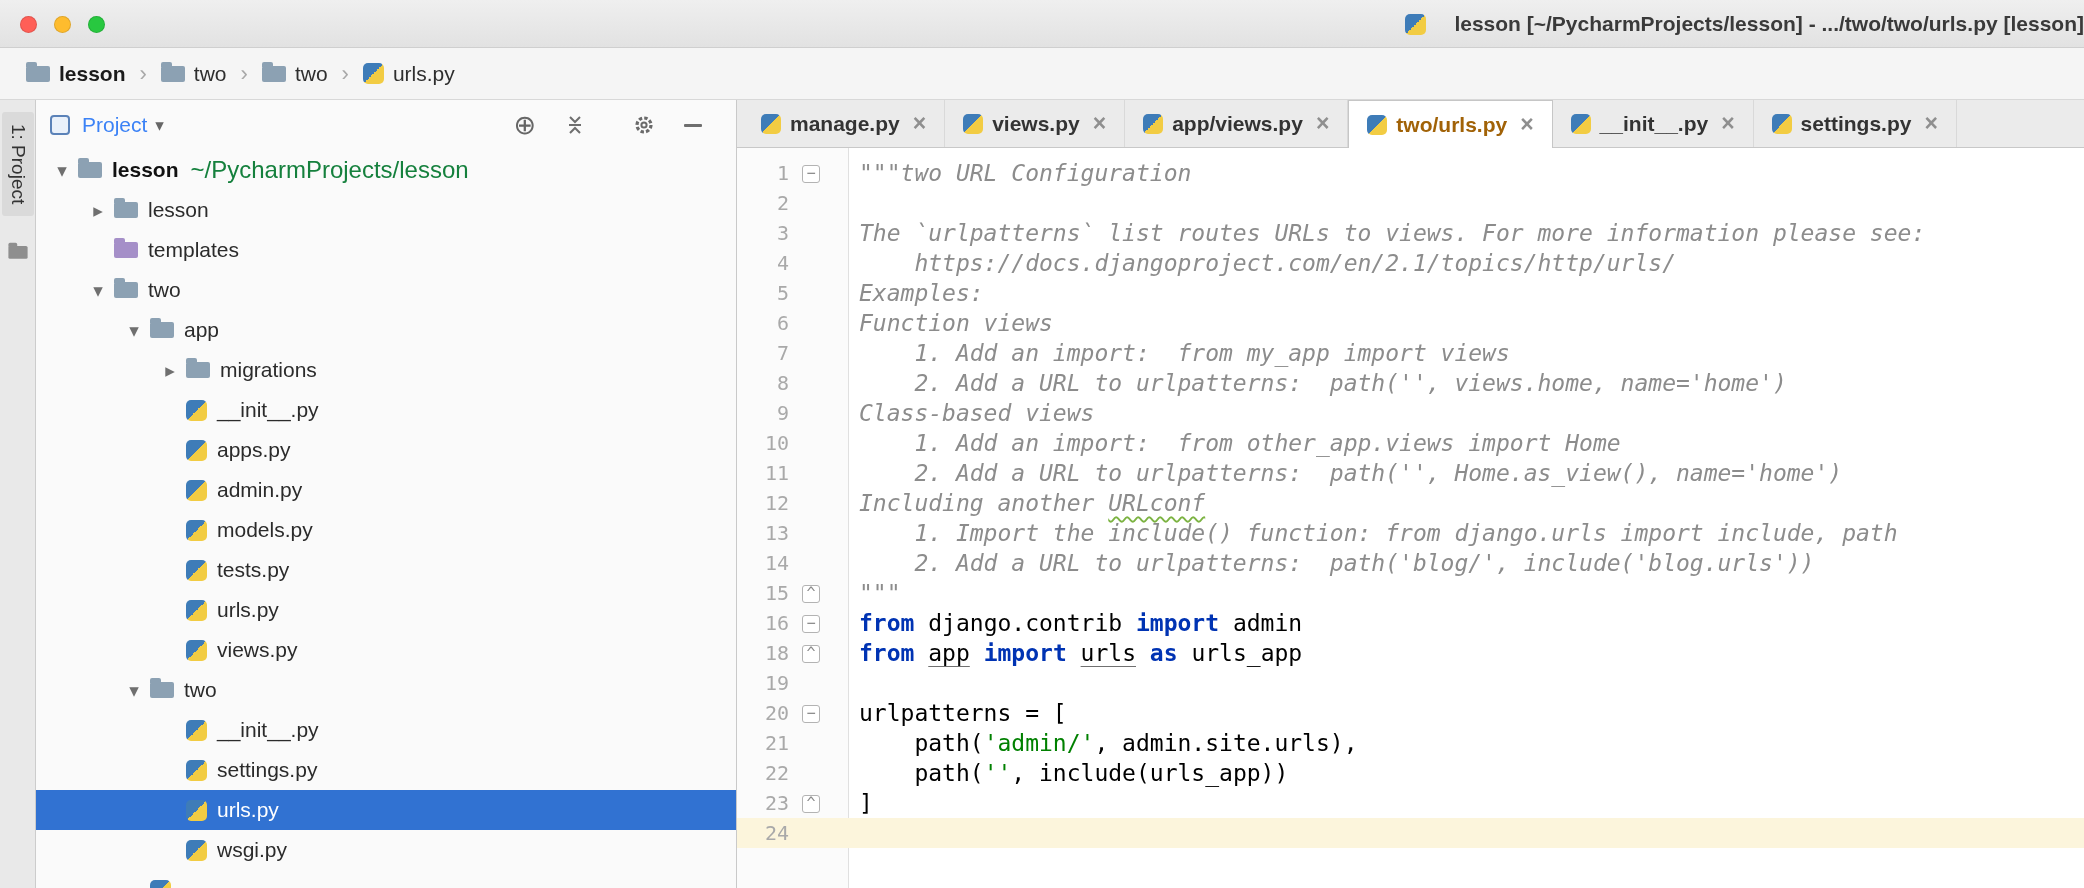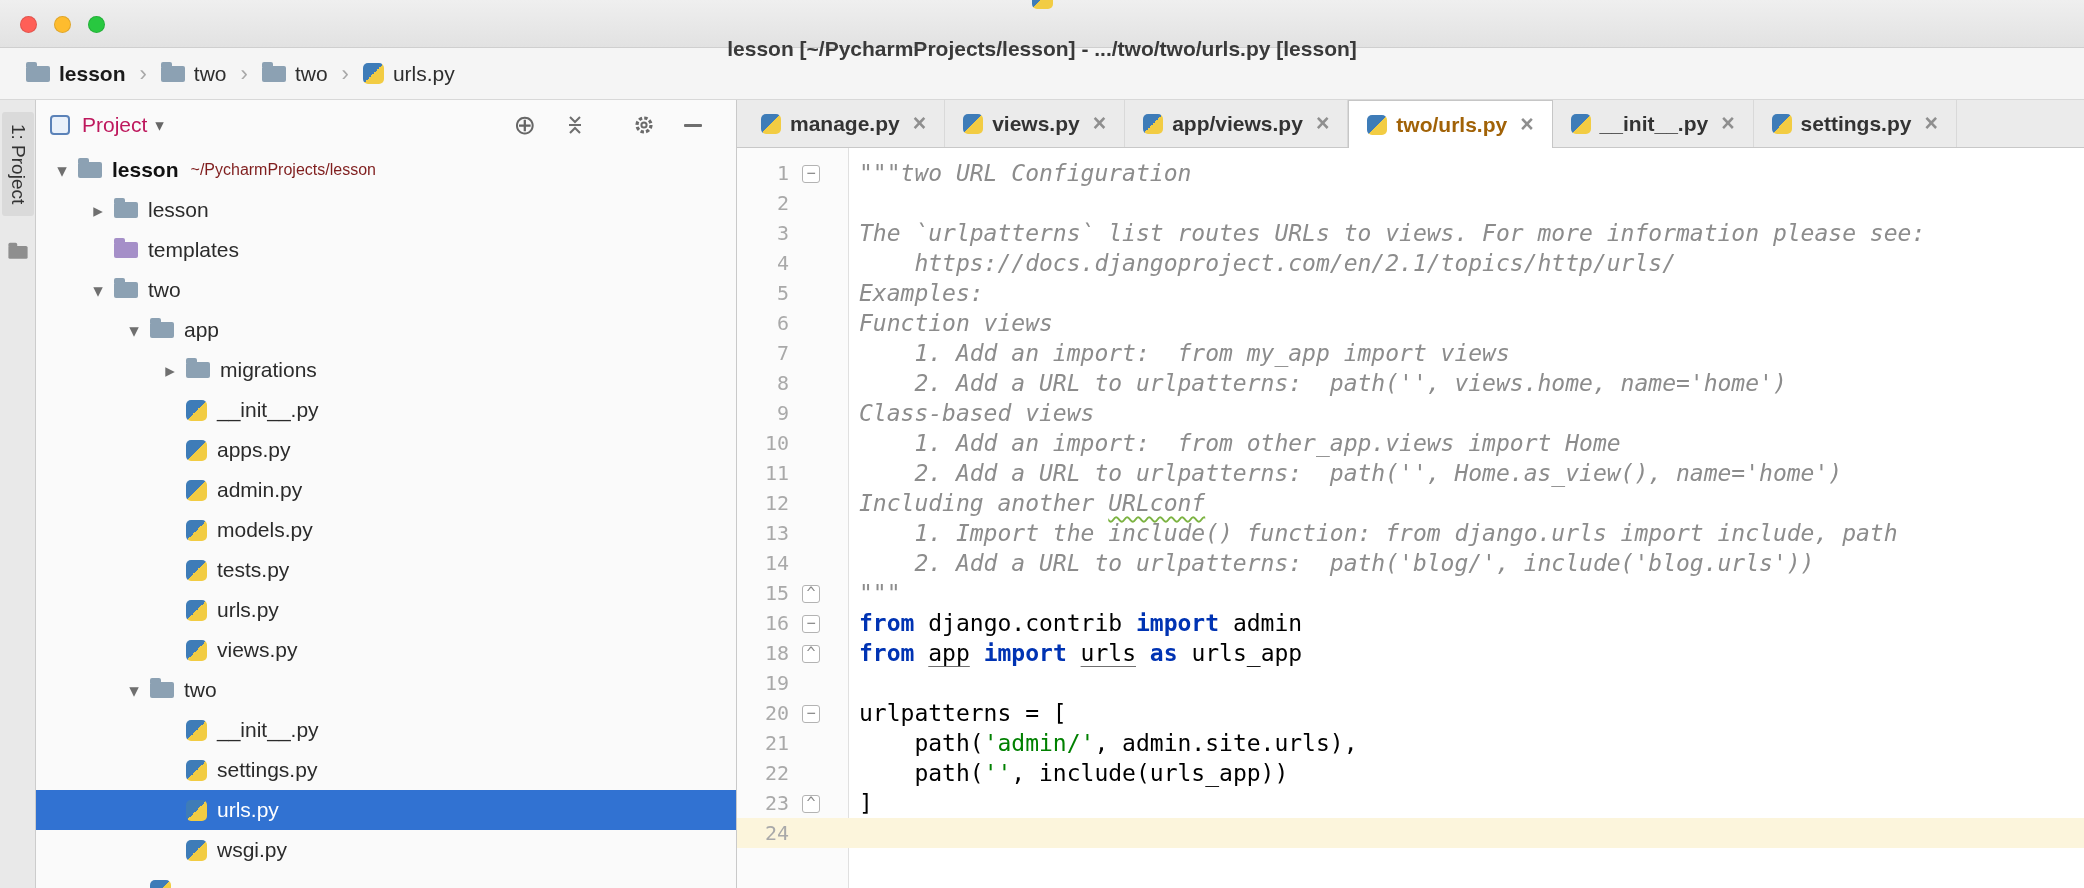--- a/index.html
+++ b/index.html
@@ -5,21 +5,21 @@
   * { box-sizing: border-box; margin: 0; padding: 0; }
   html,body { width:2084px; height:888px; overflow:hidden; }
   body { font-family:"Liberation Sans", sans-serif; background:#fff; }
   .window { position:relative; width:2084px; height:888px; background:#fff; overflow:hidden; }
 
   
   .titlebar { position:relative; height:48px; background:linear-gradient(#EFEFEF,#E2E2E2); border-bottom:1px solid #CFCFCF; }
   .traffic { position:absolute; left:20px; top:0; height:48px; display:flex; align-items:center; gap:17px; }
   .tl { width:17px; height:17px; border-radius:50%; box-shadow:inset 0 0 0 1px rgba(0,0,0,.12); }
   .tl.red { background:#FF5F57; } .tl.yellow { background:#FEBC2E; } .tl.green { background:#28C840; }
-  .title-wrap { position:absolute; left:0; right:0; top:0; height:48px; display:flex; align-items:center; justify-content:center; gap:28px;flex-direction:column; }
+  .title-wrap { position:absolute; left:0; right:0; top:0; height:48px; display:flex; align-items:center; justify-content:flex-end; gap:28px; }
   .title-text { font-size:21px; font-weight:700; color:#3A3A3A; }
 
   
   .py-icon { display:inline-block; width:21px; height:21px; border-radius:5px; flex:none;
              background:linear-gradient(135deg,#3E7CB8 0 50%,#F2CC43 50% 100%); }
   .folder-ic { position:relative; display:inline-block; width:24px; height:16px; background:#8CA1B3; border-radius:2px; flex:none; }
   .folder-ic::before { content:""; position:absolute; top:-4px; left:0; width:11px; height:5px; background:#8CA1B3; border-radius:2px 2px 0 0; }
   .folder-ic.tpl, .folder-ic.tpl::before { background:#A58FC8; }
   .folder-ic.gray, .folder-ic.gray::before { background:#8E8E8E; }
 
@@ -36,38 +36,38 @@
 
   
   .stripe { width:36px; background:#E9E9E9; border-right:1px solid #CCCCCC; display:flex; flex-direction:column; align-items:center; }
   .stripe-btn { margin-top:12px; writing-mode:vertical-rl; font-size:19px; color:#333; background:#DADADA; padding:12px 5px; border-radius:3px; }
   .stripe-icon-wrap { margin-top:28px; transform:scale(.8); }
 
   
   .project-panel { width:701px; background:#FAFAFA; border-right:1px solid #C9C9C9; display:flex; flex-direction:column; }
   .panel-header { height:50px; flex:none; display:flex; align-items:center; padding-left:14px; }
   .panel-icon { width:20px; height:20px; border:2px solid #5B82B8; background:#EAF1FA; border-radius:4px; flex:none; }
-  .panel-title { font-size:21px; color:#be185d; margin-left:12px; }
+  .panel-title { font-size:21px; color:#3b82f6; margin-left:12px; }
   .caret { color:#666; font-size:17px; margin-left:8px; }
   .caret::before { content:"\25BE"; }
   .panel-actions { margin-left:auto; display:flex; align-items:center; gap:28px; padding-right:34px; }
   .act-target { font-size:27px; color:#666; line-height:1; }
   .act-target::before { content:"\2295"; }
   .act-svg { display:block; }
   .act-gear { margin-left:18px; }
   .act-minus { width:18px; height:3px; background:#6E6E6E; border-radius:1px; }
 
   .tree { flex:1; overflow:hidden; }
   .trow { display:flex; align-items:center; height:40px; font-size:21px; color:#2B2B2B; white-space:nowrap; cursor:default; }
   .trow .arrow { width:32px; flex:none; text-align:center; color:#6F6F6F; font-size:19px; }
   .trow .arrow.open::before { content:"\25BE"; }
   .trow .arrow.closed::before { content:"\25B8"; }
   .trow .tree-ic { margin-right:10px; }
   .trow .tlabel.bold { font-weight:700; color:#111; }
-  .trow .tsuffix { margin-left:12px; color:#7f1d1d; font-size:16px; }
+  .trow .tsuffix { margin-left:12px; color:#15803d; font-size:24px; }
   .trow.selected { background:#3172D2; }
   .trow.selected .tlabel { color:#fff; }
 
   
   .editor { flex:1; display:flex; flex-direction:column; min-width:0; }
   .tabbar { height:48px; flex:none; background:#EBEBEB; border-bottom:1px solid #C8C8C8; display:flex; align-items:center; padding-left:6px;font-weight:bold; }
   .tab { display:flex; align-items:center; height:47px; padding:0 18px; border-right:1px solid #D9D9D9; font-size:21px; color:#333; cursor:default; }
   .tab .py-icon { width:20px; height:20px; margin-right:9px; }
   .tab-close { margin-left:13px; color:#8F8F8F; font-size:23px; line-height:1; }
   .tab-close::before { content:"\00D7"; }

